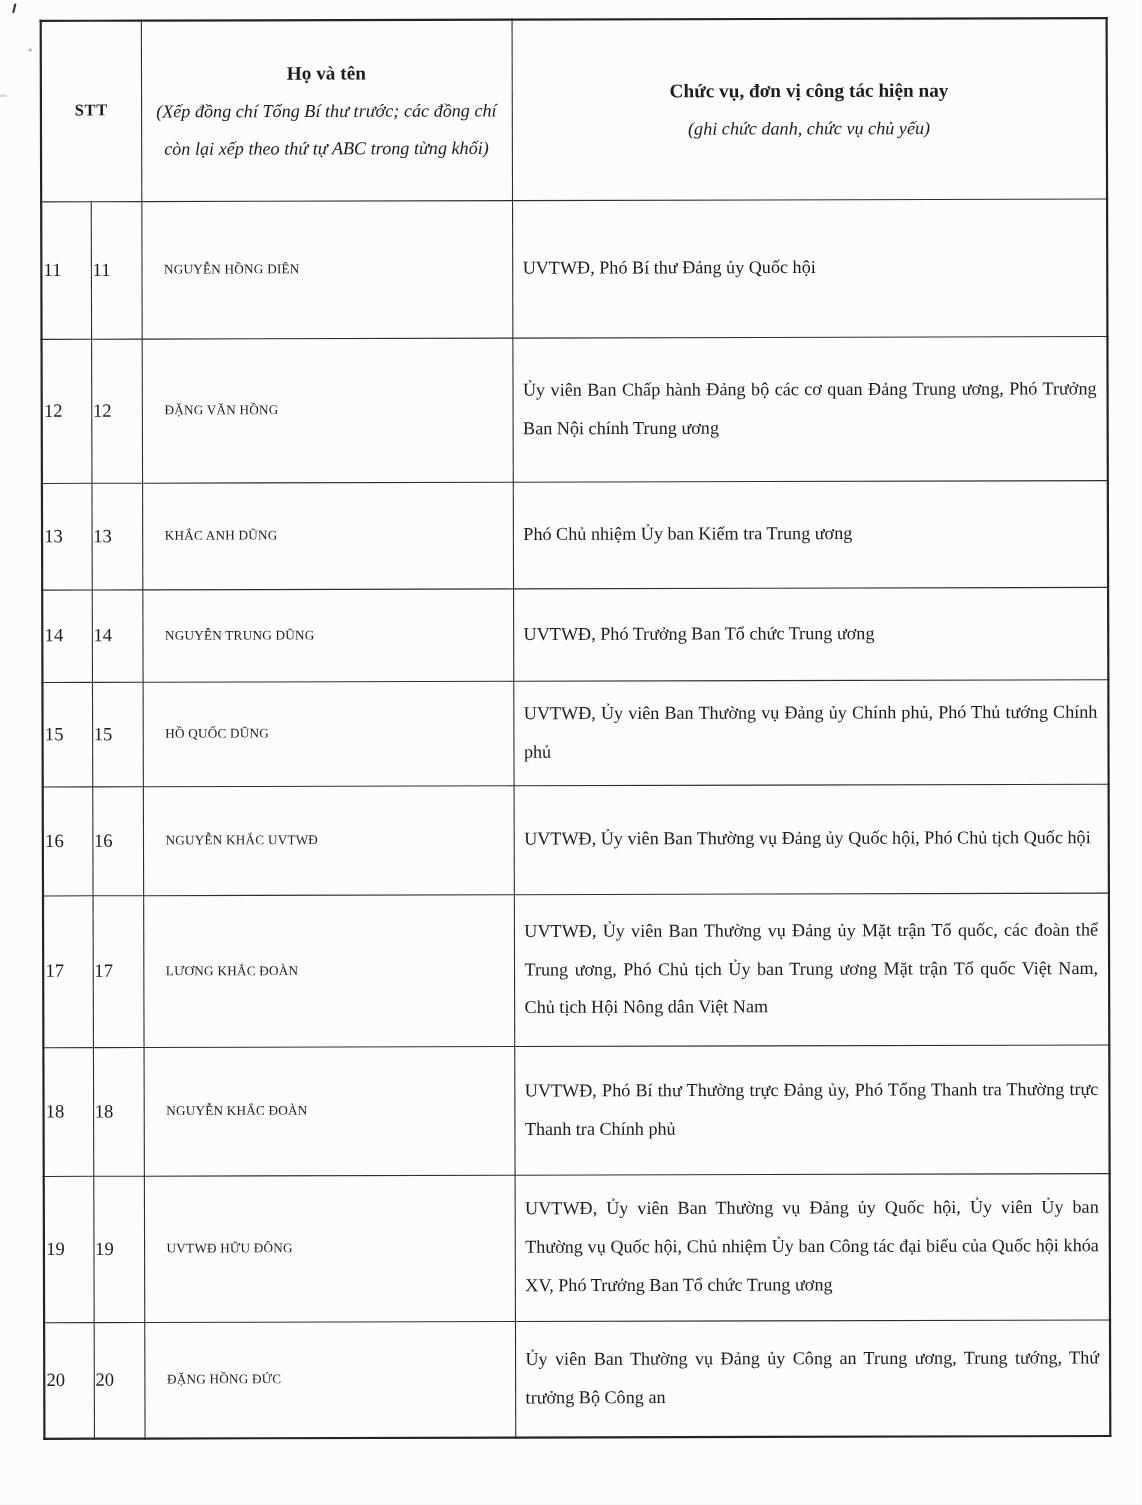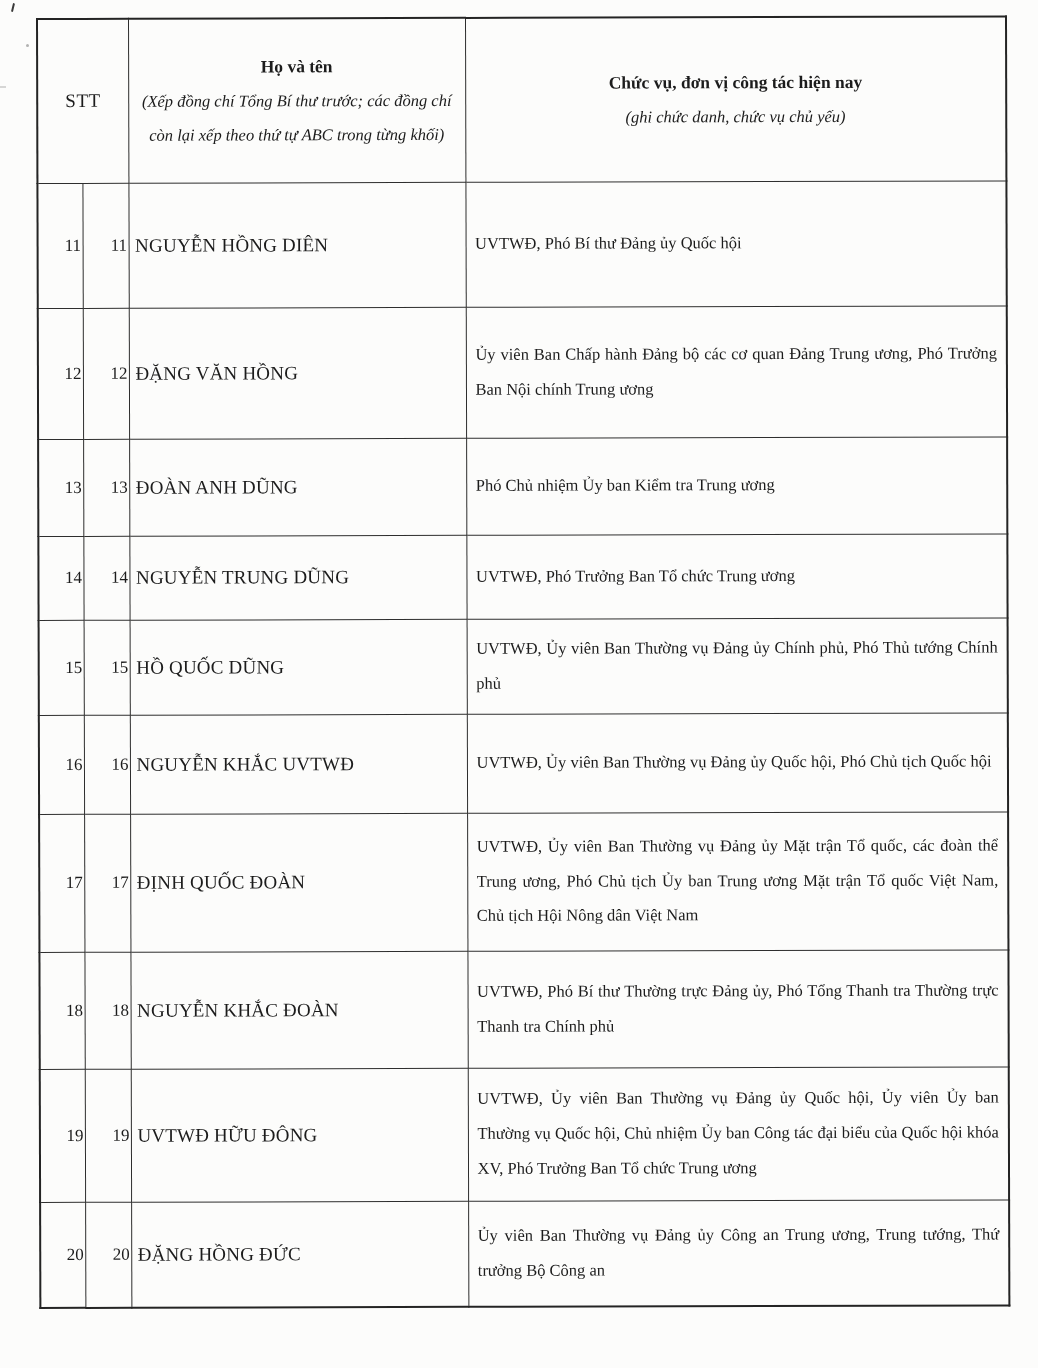--- a/index.html
+++ b/index.html
@@ -33,41 +33,41 @@
   }
   .doc-table {
     border: 2.2px solid #242424;
   }
   .header-row th {
     font-weight: normal;
     text-align: center;
     padding: 2px 6px;
   }
   .h-stt {
-    font-weight: normal;
-    font-size: 19px;
+    font-weight: bold;
+    font-size: 15px;
     letter-spacing: 0.5px;
   }
   .h-title {
     font-weight: bold;
     font-size: 17.5px;
     line-height: 2.0;
   }
   .h-note {
     font-style: italic;
     font-size: 16.5px;
     line-height: 2.05;
   }
   .c-no {
-    text-align: right;
+    text-align: left;
     font-size: 17px;
   }
   .c-name {
-    font-size: 19px;
-    padding: 0 4px 0 6px;
+    font-size: 12px;
+    padding: 0 4px 0 20px;
     letter-spacing: 0.2px;
   }
   .c-pos {
     font-size: 16.5px;
     padding: 2px 9px;
     text-align: justify;
     line-height: 2.12;
   }
   .artifact-tick {
     position: absolute;
@@ -141,21 +141,21 @@
     <tr style="height:131px">
       <td class="c-no">12</td>
       <td class="c-no">12</td>
       <td class="c-name">ĐẶNG VĂN HỒNG</td>
       <td class="c-pos">Ủy viên Ban Chấp hành Đảng bộ các cơ quan Đảng Trung ương, Phó Trưởng Ban Nội chính Trung ương</td>
     </tr>
 
     <tr style="height:97px">
       <td class="c-no">13</td>
       <td class="c-no">13</td>
-      <td class="c-name">ĐOÀN ANH DŨNG</td>
+      <td class="c-name">KHẮC ANH DŨNG</td>
       <td class="c-pos">Phó Chủ nhiệm Ủy ban Kiểm tra Trung ương</td>
     </tr>
 
     <tr style="height:84px">
       <td class="c-no">14</td>
       <td class="c-no">14</td>
       <td class="c-name">NGUYỄN TRUNG DŨNG</td>
       <td class="c-pos">UVTWĐ, Phó Trưởng Ban Tổ chức Trung ương</td>
     </tr>
 
@@ -169,21 +169,21 @@
     <tr style="height:99px">
       <td class="c-no">16</td>
       <td class="c-no">16</td>
       <td class="c-name">NGUYỄN KHẮC UVTWĐ</td>
       <td class="c-pos">UVTWĐ, Ủy viên Ban Thường vụ Đảng ủy Quốc hội, Phó Chủ tịch Quốc hội</td>
     </tr>
 
     <tr style="height:138px">
       <td class="c-no">17</td>
       <td class="c-no">17</td>
-      <td class="c-name">ĐỊNH QUỐC ĐOÀN</td>
+      <td class="c-name">LƯƠNG KHẮC ĐOÀN</td>
       <td class="c-pos">UVTWĐ, Ủy viên Ban Thường vụ Đảng ủy Mặt trận Tổ quốc, các đoàn thể Trung ương, Phó Chủ tịch Ủy ban Trung ương Mặt trận Tổ quốc Việt Nam, Chủ tịch Hội Nông dân Việt Nam</td>
     </tr>
 
     <tr style="height:117px">
       <td class="c-no">18</td>
       <td class="c-no">18</td>
       <td class="c-name">NGUYỄN KHẮC ĐOÀN</td>
       <td class="c-pos">UVTWĐ, Phó Bí thư Thường trực Đảng ủy, Phó Tổng Thanh tra Thường trực Thanh tra Chính phủ</td>
     </tr>
 

